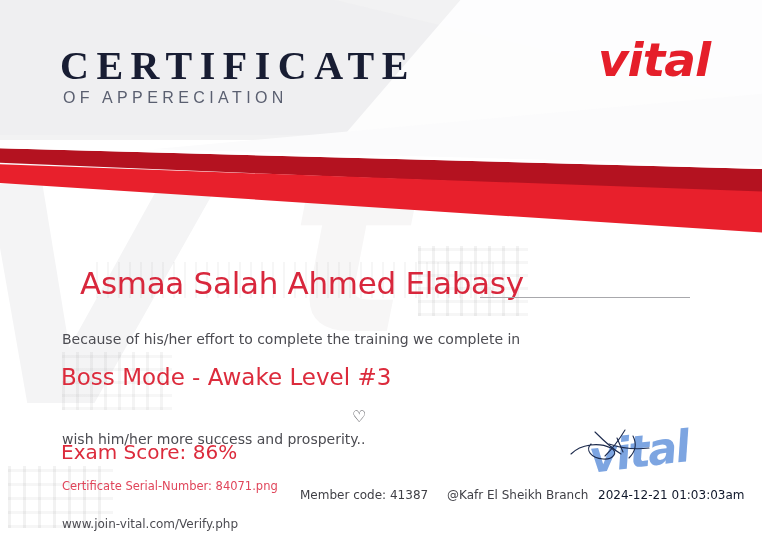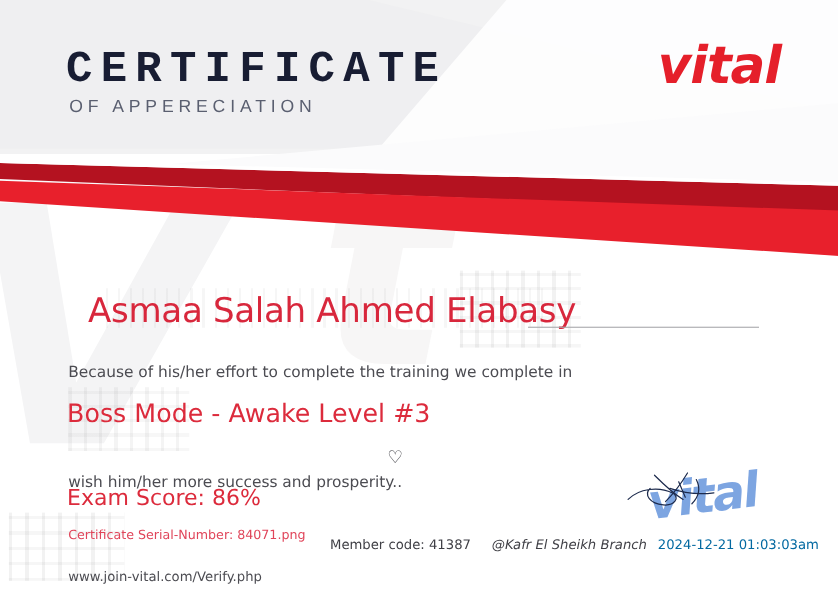--- a/index.html
+++ b/index.html
@@ -145,21 +145,21 @@
         rgba(0,0,0,0) 3px, rgba(0,0,0,0) 15px),
       repeating-linear-gradient(0deg,
         rgba(0,0,0,.035) 0px, rgba(0,0,0,.035) 3px,
         rgba(0,0,0,0) 3px, rgba(0,0,0,0) 14px);
   }
 
   
   .header-title {
     position: absolute;
     left: 60px; top: 42px;
-    font-family: Liberation Mono, monospace;
+    font-family: Liberation Serif, serif;
     font-size: 40px;
     font-weight: 700;
     letter-spacing: 7.5px;
     color: #181d33;
     white-space: nowrap;
   }
   .header-subtitle {
     position: absolute;
     left: 63px; top: 89px;
     font-family: "Liberation Sans", sans-serif;
@@ -275,28 +275,27 @@
     color: #3f3f45;
     white-space: nowrap;
   }
   .branch-name {
     position: absolute;
     left: 447px; top: 488px;
     font-family: "DejaVu Sans", sans-serif;
     font-size: 12px;
     color: #3f3f45;
     white-space: nowrap;
-    font-style: italic;
   }
   .issue-timestamp {
     position: absolute;
     left: 598px; top: 488px;
     font-family: "DejaVu Sans", sans-serif;
     font-size: 12px;
-    color: #0369a1;
+    color: #0f172a;
     white-space: nowrap;
     text-align: right;
   }
 
   
   .seal {
     position: absolute;
     left: 565px; top: 418px;
     width: 165px; height: 76px;
   }

